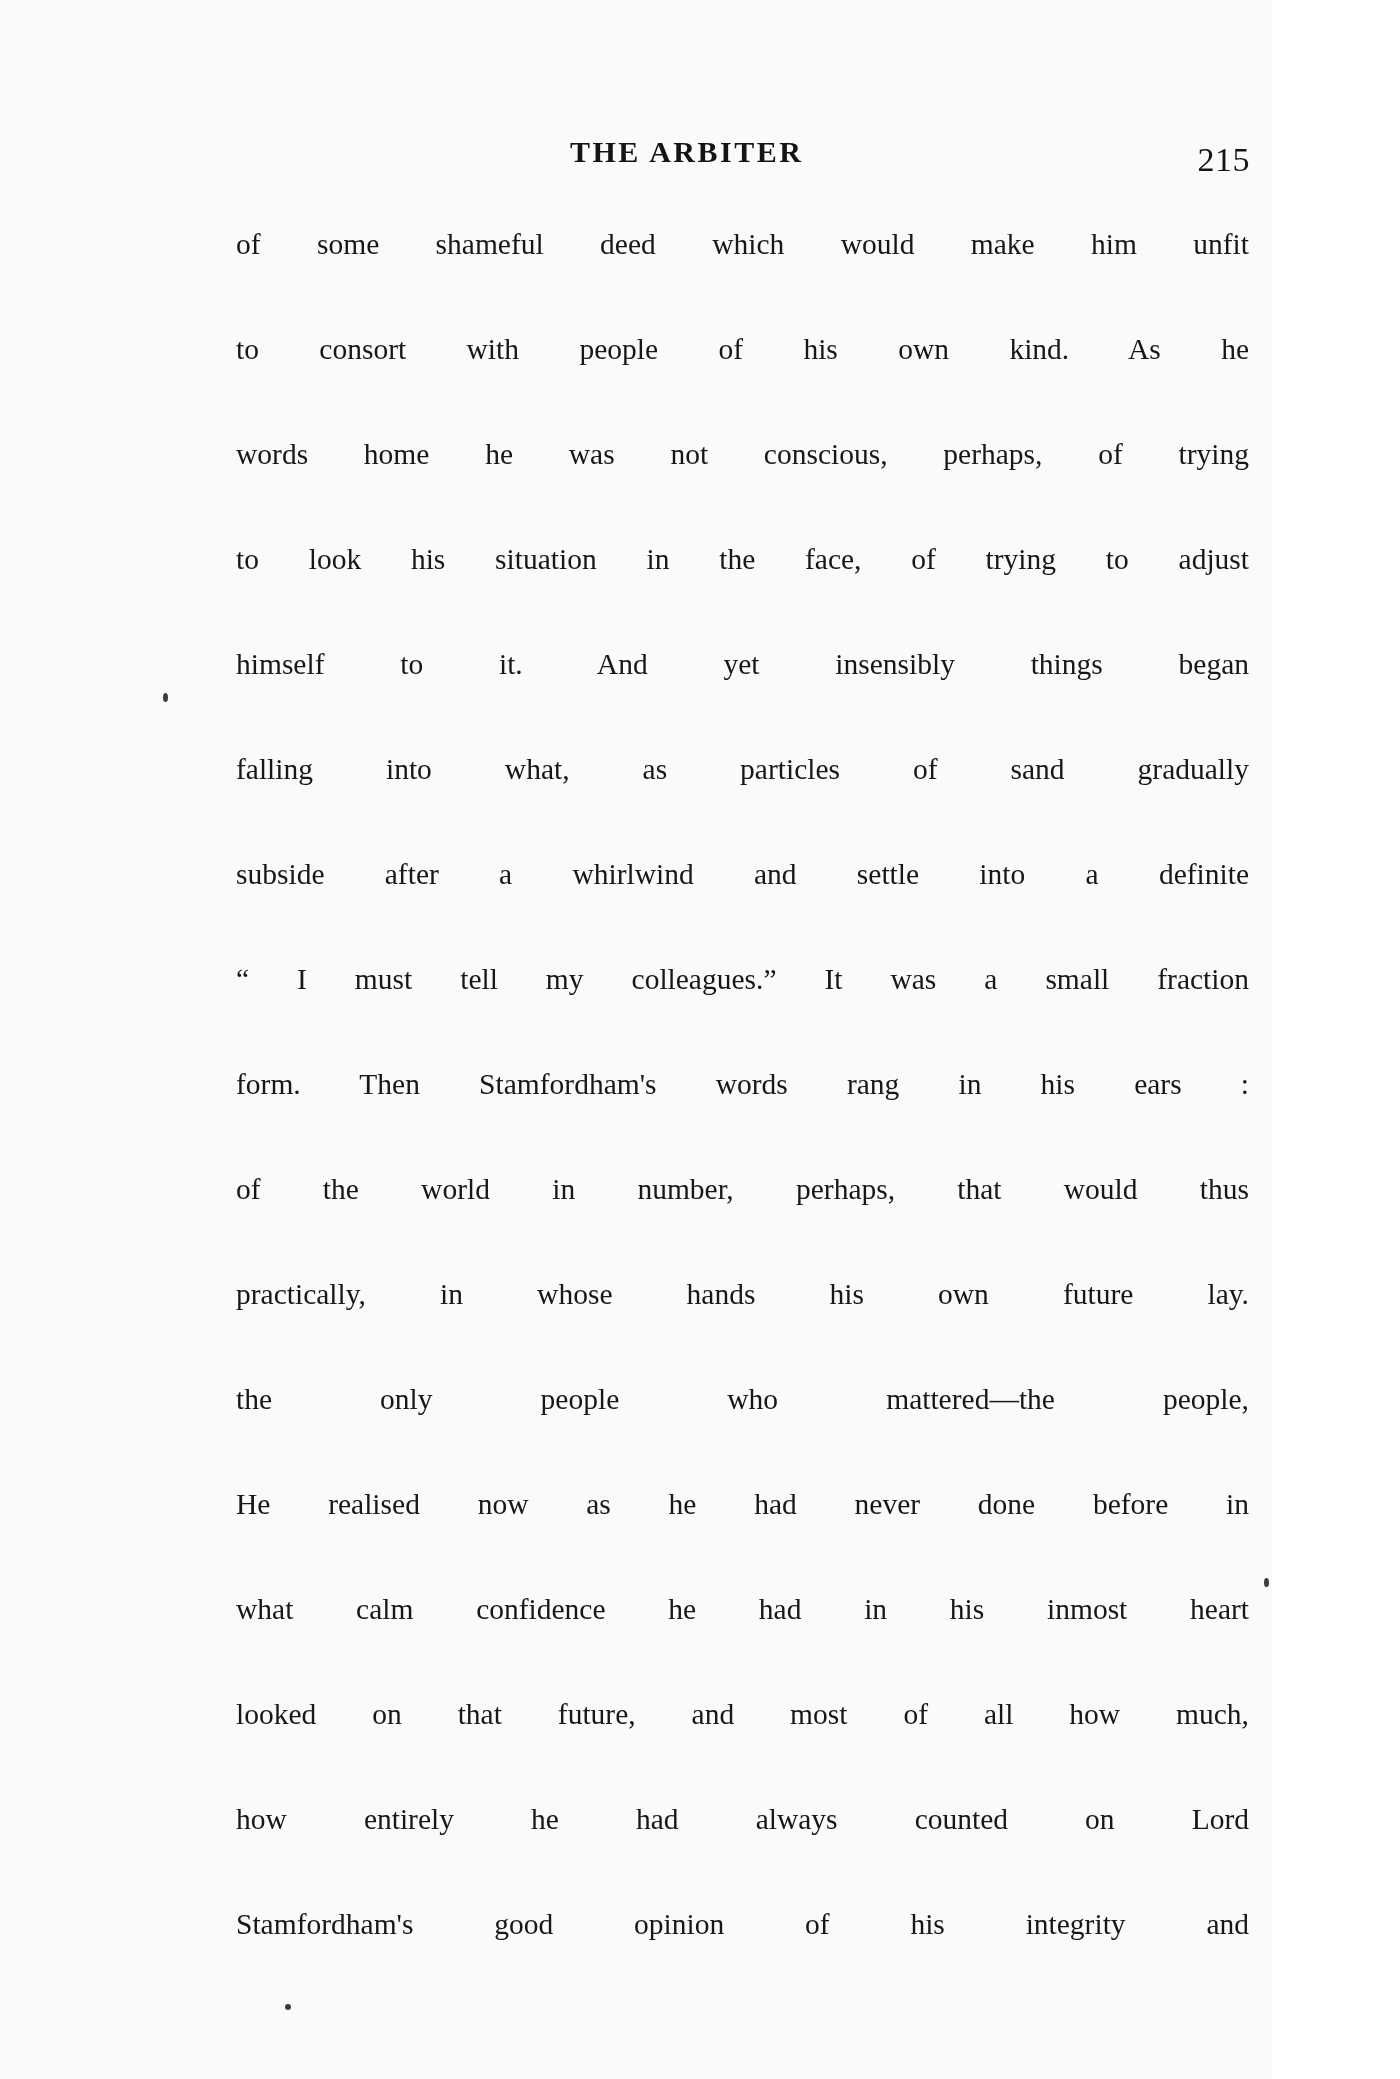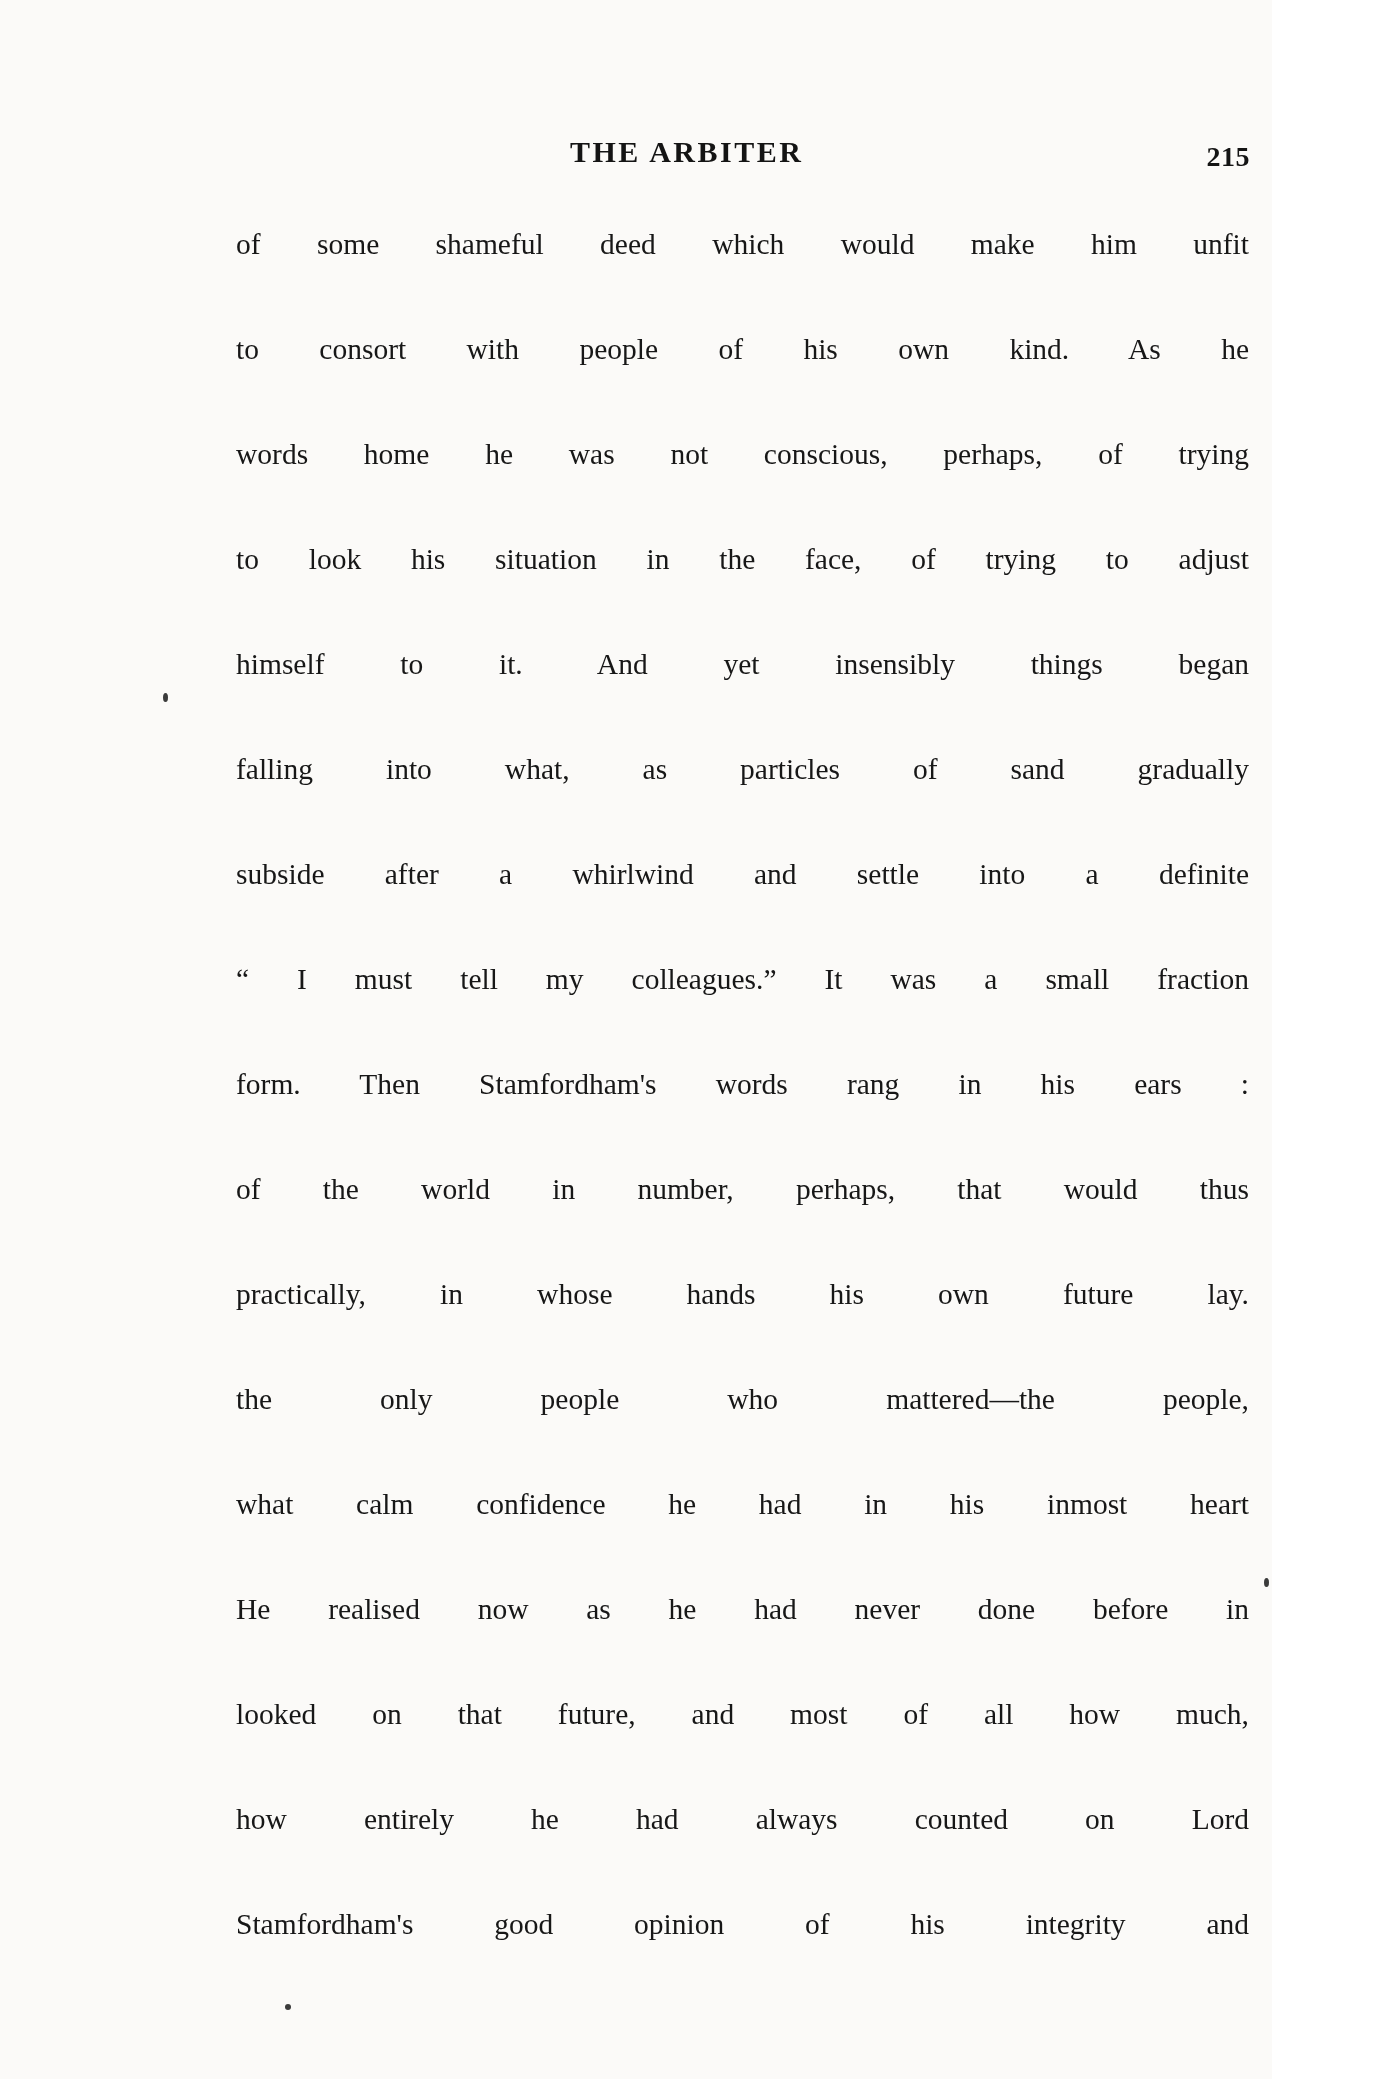--- a/index.html
+++ b/index.html
@@ -36,22 +36,22 @@
     font-size: 30px;
     letter-spacing: 2.5px;
     font-weight: 700;
     font-family: "Liberation Serif", serif;
     white-space: nowrap;
   }
   .page-number {
     position: absolute;
     right: 0;
     top: 6px;
-    font-size: 28px;
-    font-weight: 700;
+    font-size: 34px;
+    font-weight: 400;
     letter-spacing: 0.5px;
   }
   .body-text {
     position: absolute;
     top: 218px;
     left: 236px;
     width: 1013px;
     font-size: 29.5px;
     line-height: 52.5px;
     text-align: justify;
@@ -99,22 +99,22 @@
       <span class="just-line">words home he was not conscious, perhaps, of trying</span>
       <span class="just-line">to look his situation in the face, of trying to adjust</span>
       <span class="just-line">himself to it.  And yet insensibly things began</span>
       <span class="just-line">falling into what, as particles of sand gradually</span>
       <span class="just-line">subside after a whirlwind and settle into a definite</span>
       <span class="just-line">“ I must tell my colleagues.”  It was a small fraction</span>
       <span class="just-line">form.   Then Stamfordham's words rang in his ears :</span>
       <span class="just-line">of the world in number, perhaps, that would thus</span>
       <span class="just-line">practically, in whose hands his own future lay.</span>
       <span class="just-line">the only people who mattered—the people,</span>
+      <span class="just-line">He realised now as he had never done before in</span>
       <span class="just-line">what calm confidence he had in his inmost heart</span>
-      <span class="just-line">He realised now as he had never done before in</span>
       <span class="just-line">looked on that future, and most of all how much,</span>
       <span class="just-line">how entirely he had always counted on Lord</span>
       <span class="just-line">Stamfordham's good opinion of his integrity and</span>
 
     </p>
 
   </div>
 
   <div class="speck speck-a"></div>
   <div class="speck speck-b"></div>

